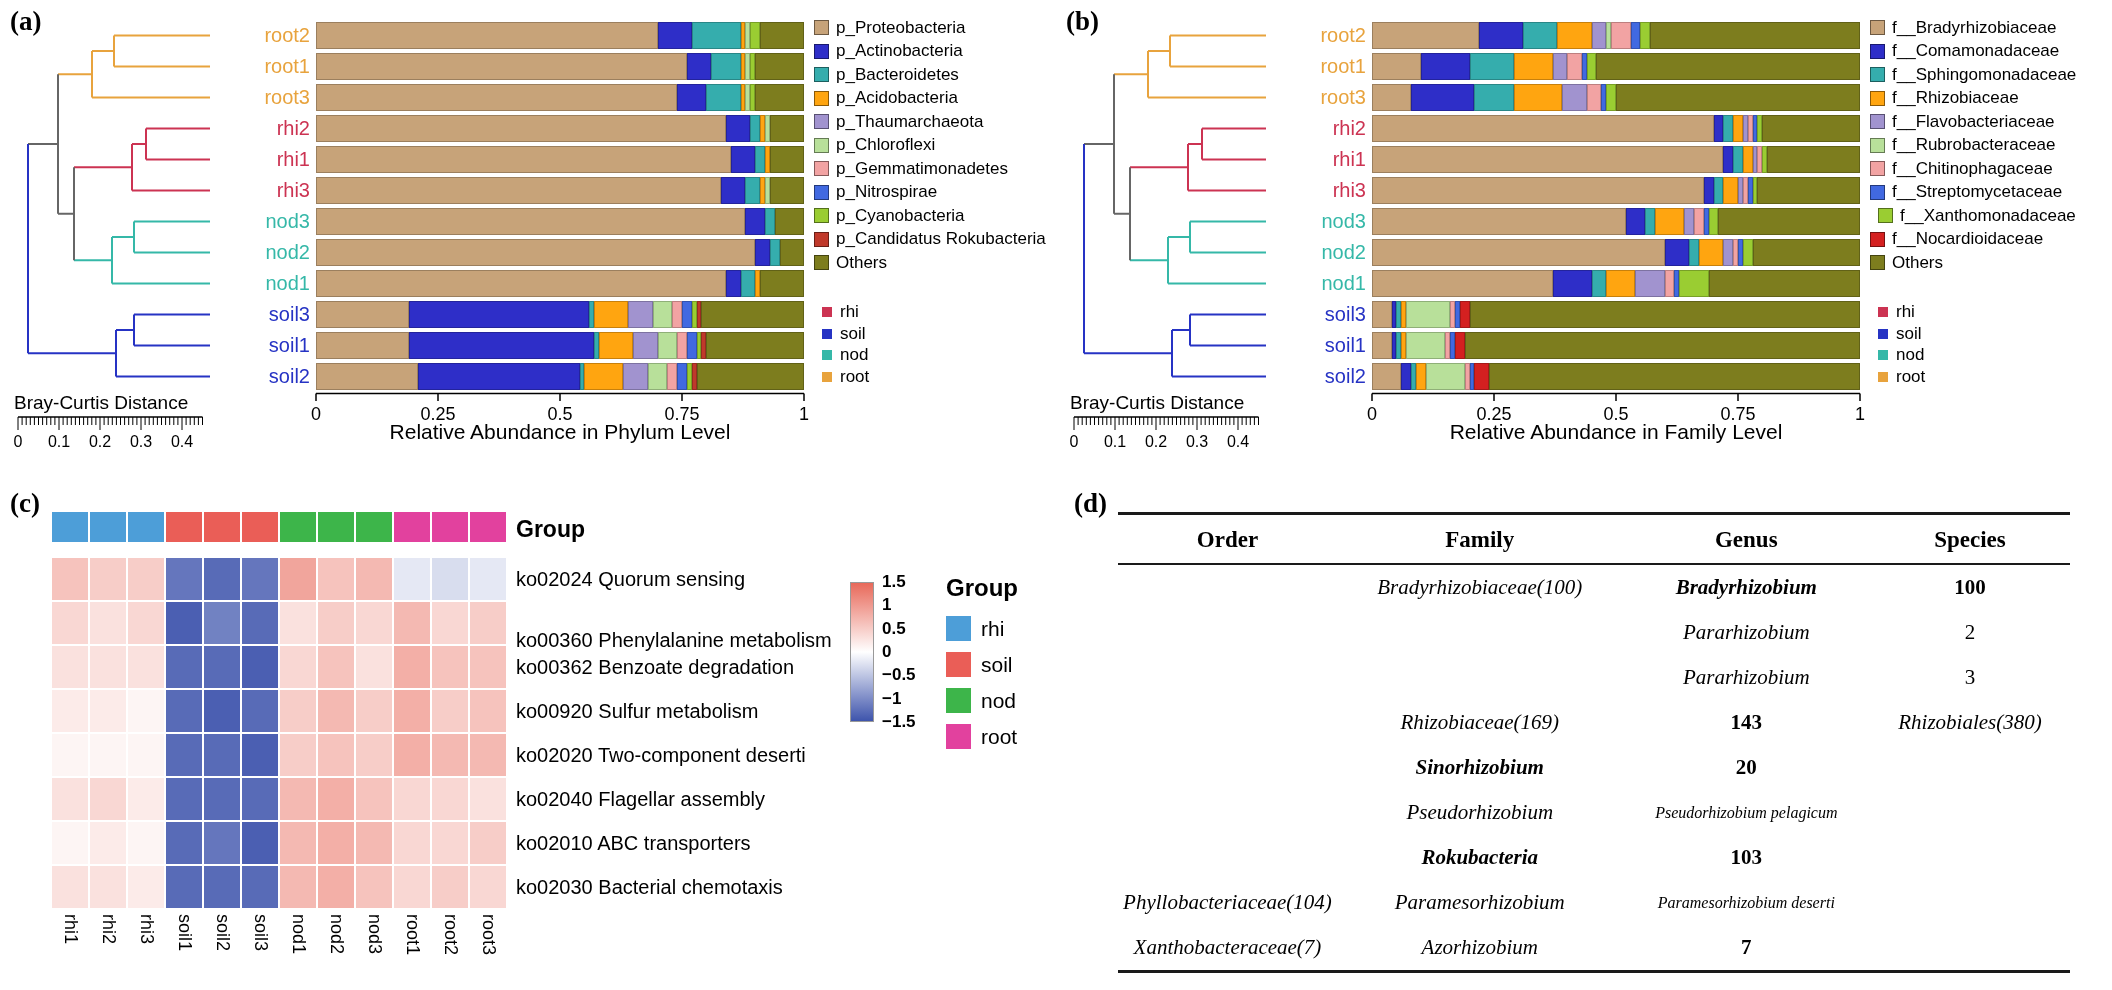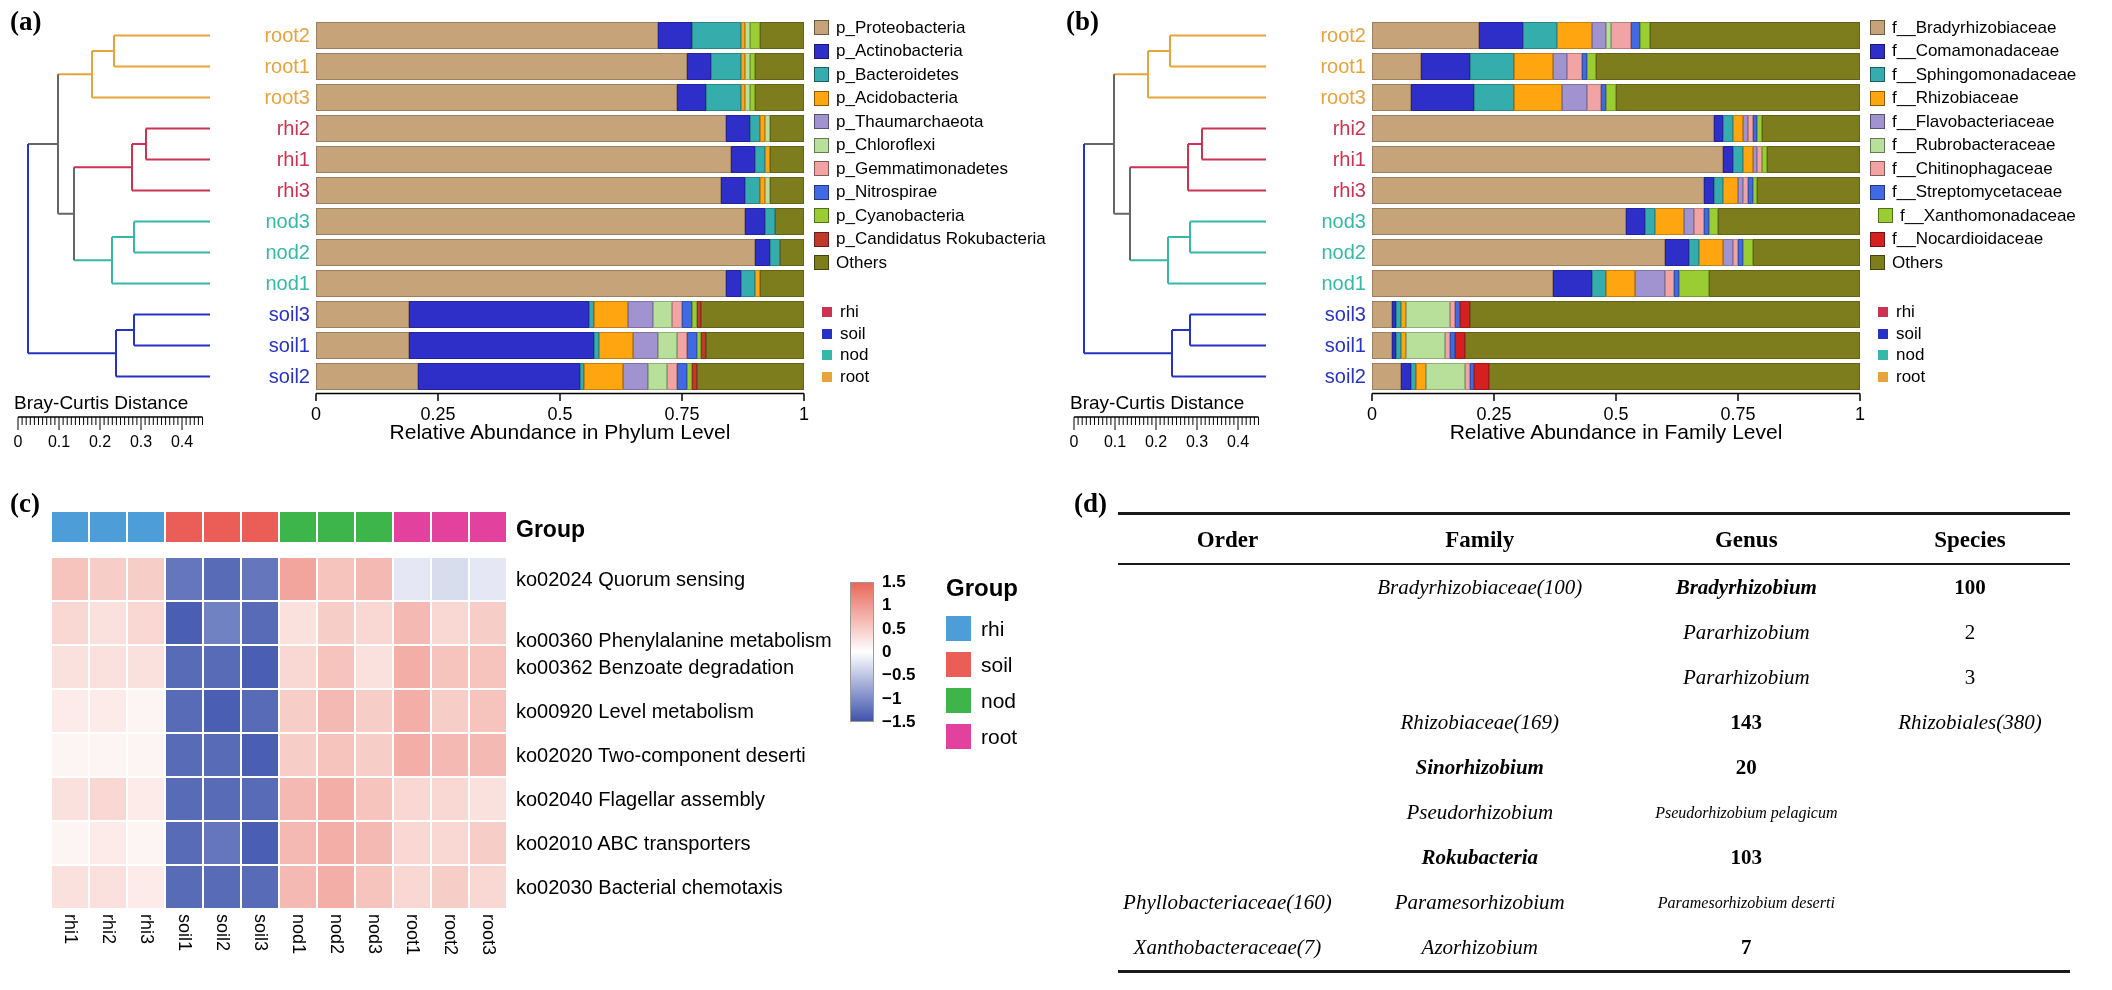--- a/index.html
+++ b/index.html
@@ -796,21 +796,21 @@
         <div class="hm-cell" style="background: rgb(243, 175, 167);"></div>
         <div class="hm-cell" style="background: rgb(246, 195, 189);"></div>
         <div class="hm-cell" style="background: rgb(249, 215, 211);"></div>
         <div class="hm-cell" style="background: rgb(247, 205, 200);"></div>
         <div class="hm-cell" style="background: rgb(249, 215, 211);"></div>
       </div>
     <div id="c-rowlabels">
         <div class="hm-rowlabel" style="top: 0px;">ko02024 Quorum sensing</div>
         <div class="hm-rowlabel" style="top: 61px;">ko00360 Phenylalanine metabolism</div>
         <div class="hm-rowlabel" style="top: 88px;">ko00362 Benzoate degradation</div>
-        <div class="hm-rowlabel" style="top: 132px;">ko00920 Level metabolism</div>
+        <div class="hm-rowlabel" style="top: 132px;">ko00920 Sulfur metabolism</div>
         <div class="hm-rowlabel" style="top: 176px;">ko02020 Two-component deserti</div>
         <div class="hm-rowlabel" style="top: 220px;">ko02040 Flagellar assembly</div>
         <div class="hm-rowlabel" style="top: 264px;">ko02010 ABC transporters</div>
         <div class="hm-rowlabel" style="top: 308px;">ko02030 Bacterial chemotaxis</div>
       </div>
     <div id="c-collabels">
         <div class="hm-collabel" style="left: 0px;">rhi1</div>
         <div class="hm-collabel" style="left: 38px;">rhi2</div>
         <div class="hm-collabel" style="left: 76px;">rhi3</div>
         <div class="hm-collabel" style="left: 114px;">soil1</div>
@@ -884,21 +884,21 @@
         <div class="d-cell b">20</div>
         <div class="d-cell"></div>
         <div class="d-cell"></div>
         <div class="d-cell i">Pseudorhizobium</div>
         <div class="d-cell is">Pseudorhizobium pelagicum</div>
         <div class="d-cell"></div>
         <div class="d-cell"></div>
         <div class="d-cell bi">Rokubacteria</div>
         <div class="d-cell b">103</div>
         <div class="d-cell"></div>
-        <div class="d-cell i">Phyllobacteriaceae(160)</div>
+        <div class="d-cell i">Phyllobacteriaceae(104)</div>
         <div class="d-cell i">Paramesorhizobium</div>
         <div class="d-cell is">Paramesorhizobium deserti</div>
         <div class="d-cell"></div>
         <div class="d-cell i">Xanthobacteraceae(7)</div>
         <div class="d-cell i">Azorhizobium</div>
         <div class="d-cell b">7</div>
       </div>
   </section>
 
 </div>

